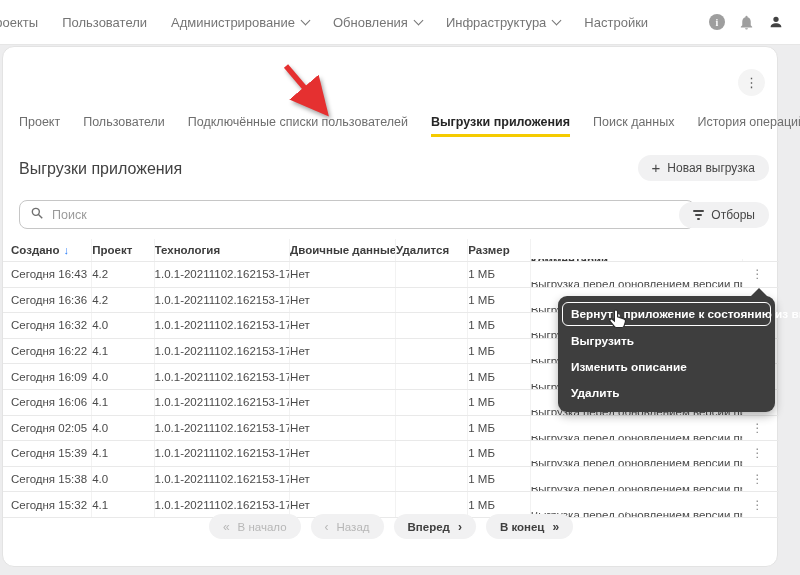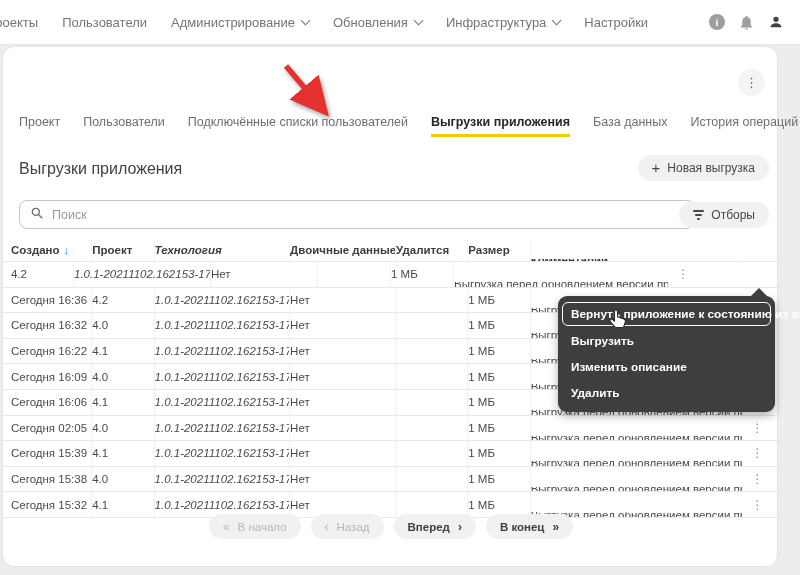--- a/index.html
+++ b/index.html
@@ -49,21 +49,21 @@
   .filter-ic i { display:block; height:1.6px; background:#474747; border-radius:1px; }
   .filter-ic i:nth-child(1){width:11px;} .filter-ic i:nth-child(2){width:7px;} .filter-ic i:nth-child(3){width:3px;}
 
   
   .table { position:absolute; left:0; top:192px; width:776px; }
   .tr { display:flex; align-items:center; height:25.6px; border-bottom:1px solid #e9e9e9; padding-left:8px; }
   .tr.head { height:23px; }
   .td { font-size:11.5px; color:#4a4a4a; overflow:hidden; white-space:nowrap; padding-right:8px;
         border-right:1px solid #f2f2f2; align-self:stretch; display:flex; align-items:center; }
   .tr.head .td { color:#3d3d3d; font-weight:bold; }
-  .c-created{width:82px;} .c-project{width:63px;} .c-tech{width:137px;font-style:italic;} .c-binary{width:107px;}
+  .c-created{width:82px;} .c-project{width:63px;} .c-tech{width:137px;} .c-binary{width:107px;}
   .c-expire{width:73px;} .c-size{width:63px;} .c-comment{width:215px;margin-top:20px;}
   .c-actions{width:36px; border-right:none; justify-content:center;}
   .sort-ic { color:#2d7ff9; font-size:11px; margin-left:4px; }
   .row-kebab { color:#8b8b8b; font-size:12px; cursor:pointer; }
 
   
   .pager { position:absolute; left:0; top:467px; width:776px; display:flex; justify-content:center; gap:10px; }
   .pg { background:#f1f1f2; border-radius:13px; height:25px; padding:0 14px; display:flex; align-items:center;
         gap:8px; font-size:11.5px; color:#3f3f3f; font-weight:bold; cursor:pointer; }
   .pg.disabled { color:#b7b7b7; font-weight:normal; cursor:default; }
@@ -125,21 +125,21 @@
 
 <div class="card">
 
   <div class="card-kebab">⋮</div>
 
   <div class="tabs">
     <div class="tab">Проект</div>
     <div class="tab">Пользователи</div>
     <div class="tab">Подключённые списки пользователей</div>
     <div class="tab active">Выгрузки приложения</div>
-    <div class="tab">База данных</div>
+    <div class="tab">Поиск данных</div>
     <div class="tab">История операций</div>
 
   </div>
 
   <div class="sec-title">Выгрузки приложения</div>
 
   <div class="pill new-btn">
     <span class="plus">+</span>
     <span>Новая выгрузка</span>
   </div>
@@ -171,20 +171,21 @@
       <div class="td c-project">Проект</div>
       <div class="td c-tech">Технология</div>
       <div class="td c-binary">Двоичные данные</div>
       <div class="td c-expire">Удалится</div>
       <div class="td c-size">Размер</div>
       <div class="td c-comment">Комментарий</div>
       <div class="td c-actions"></div>
     </div>
     <div>
     <div class="tr">
+      <div class="td c-created">Сегодня 16:43</div>
       <div class="td c-project">4.2</div>
       <div class="td c-tech">1.0.1-20211102.162153-173</div>
       <div class="td c-binary">Нет</div>
       <div class="td c-expire"></div>
       <div class="td c-size">1 МБ</div>
       <div class="td c-comment">Выгрузка перед обновлением версии проекта</div>
       <div class="td c-actions">
             <span class="row-kebab">⋮</span>
           </div>
     </div>

